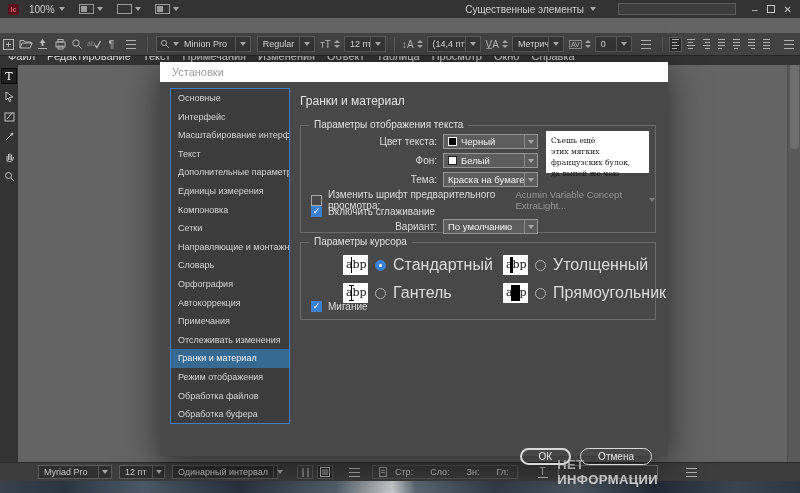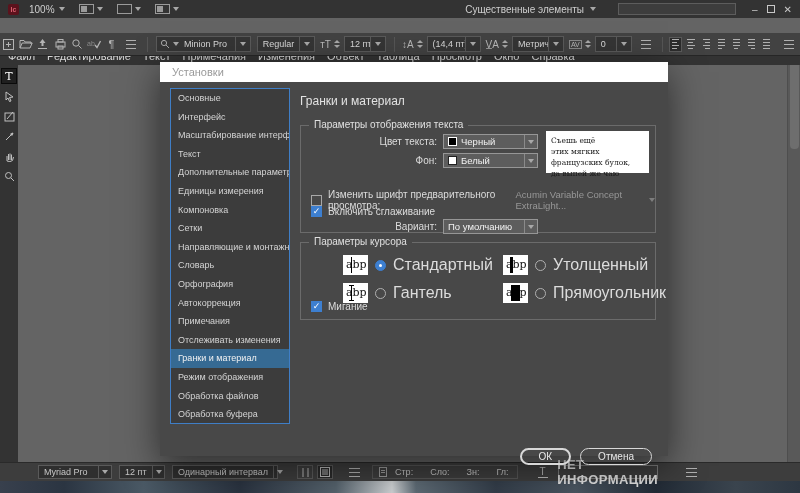--- a/index.html
+++ b/index.html
@@ -409,20 +409,29 @@
       <div class="fieldrow" style="left:0; top:27px;">
         <span class="flabel">Фон:</span>
         <div class="dlg-select">
           <span class="swatch white"></span>
           <span class="sval">Белый</span>
           <span class="sarr">
               <span class="dd"></span>
             </span>
         </div>
       </div>
+      <div class="fieldrow" style="left:0; top:46px;">
+        <span class="flabel">Тема:</span>
+        <div class="dlg-select">
+          <span class="sval">Краска на бумаге</span>
+          <span class="sarr">
+              <span class="dd"></span>
+            </span>
+        </div>
+      </div>
 
       <div class="previewbox">
         <div>Съешь ещё</div>
         <div>этих мягких французских булок,</div>
         <div>да выпей же чаю</div>
       </div>
 
       <div class="checkrow" style="left:10px; top:63px;">
         <span class="checkbox"></span>
         <span>Изменить шрифт предварительного просмотра:</span>

